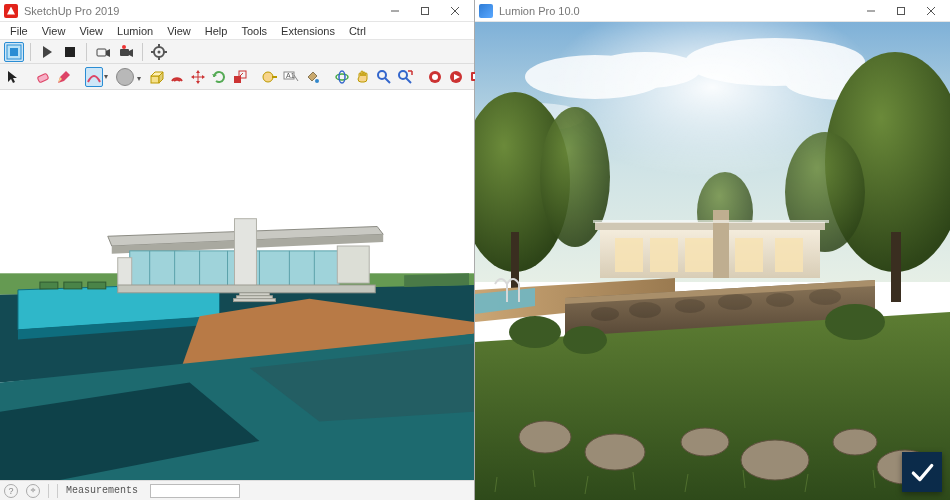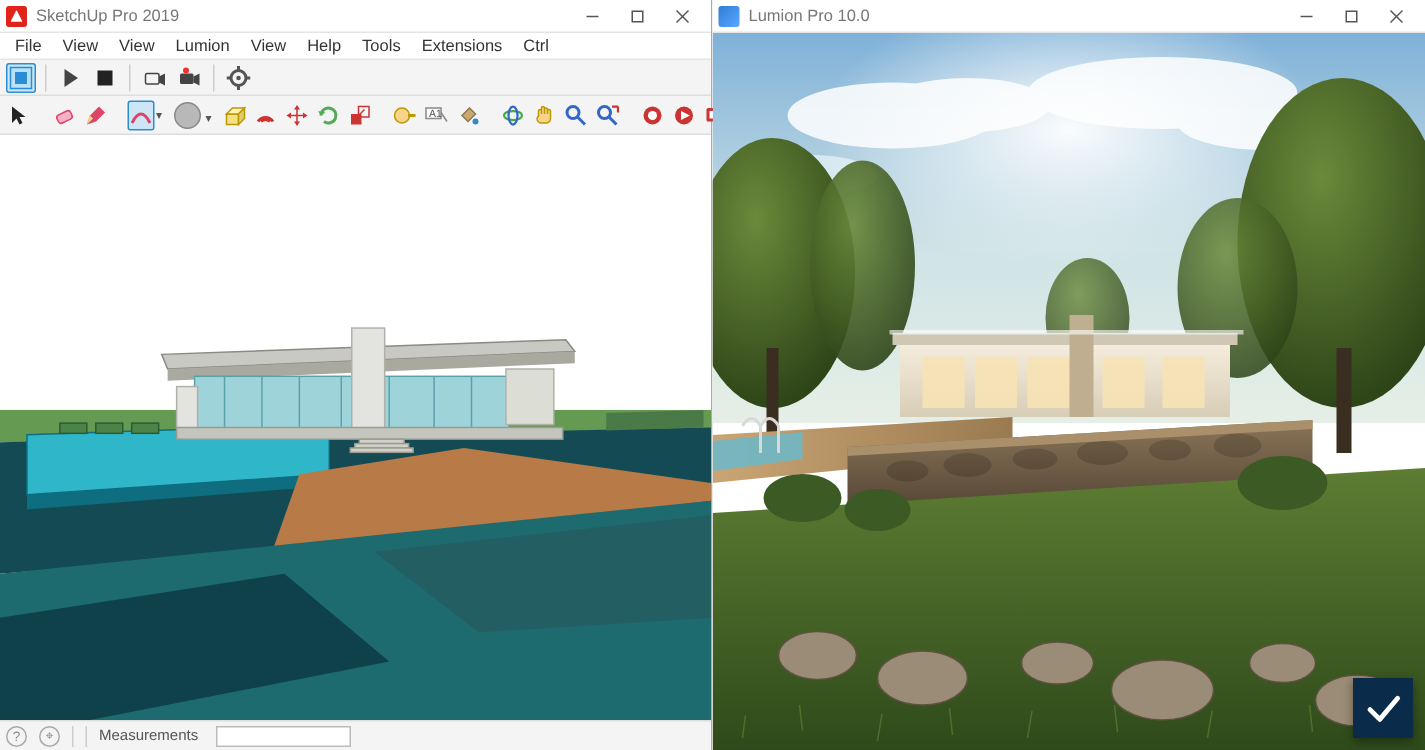--- a/index.html
+++ b/index.html
@@ -115,21 +115,21 @@
   }
   .statusbar .sicon {
     width:14px; height:14px;
     border:1px solid #aaa;
     border-radius:50%;
     display:flex; align-items:center; justify-content:center;
     font-size:9px; color:#888;
   }
   .statusbar .hint { flex:1; }
   .statusbar .sep { width:1px; height:14px; background:#ccc; }
-  .statusbar .meas-label { padding-right:4px; }
+  .statusbar .meas-label { padding-right:4px;font-family:Liberation Mono, monospace; }
   .statusbar .meas-box {
     width: 90px; height: 14px;
     background:#fff; border:1px solid #bbb;
   }
 
   
   .right-app {
     width: 475px;
     height: 500px;
     display:flex;

